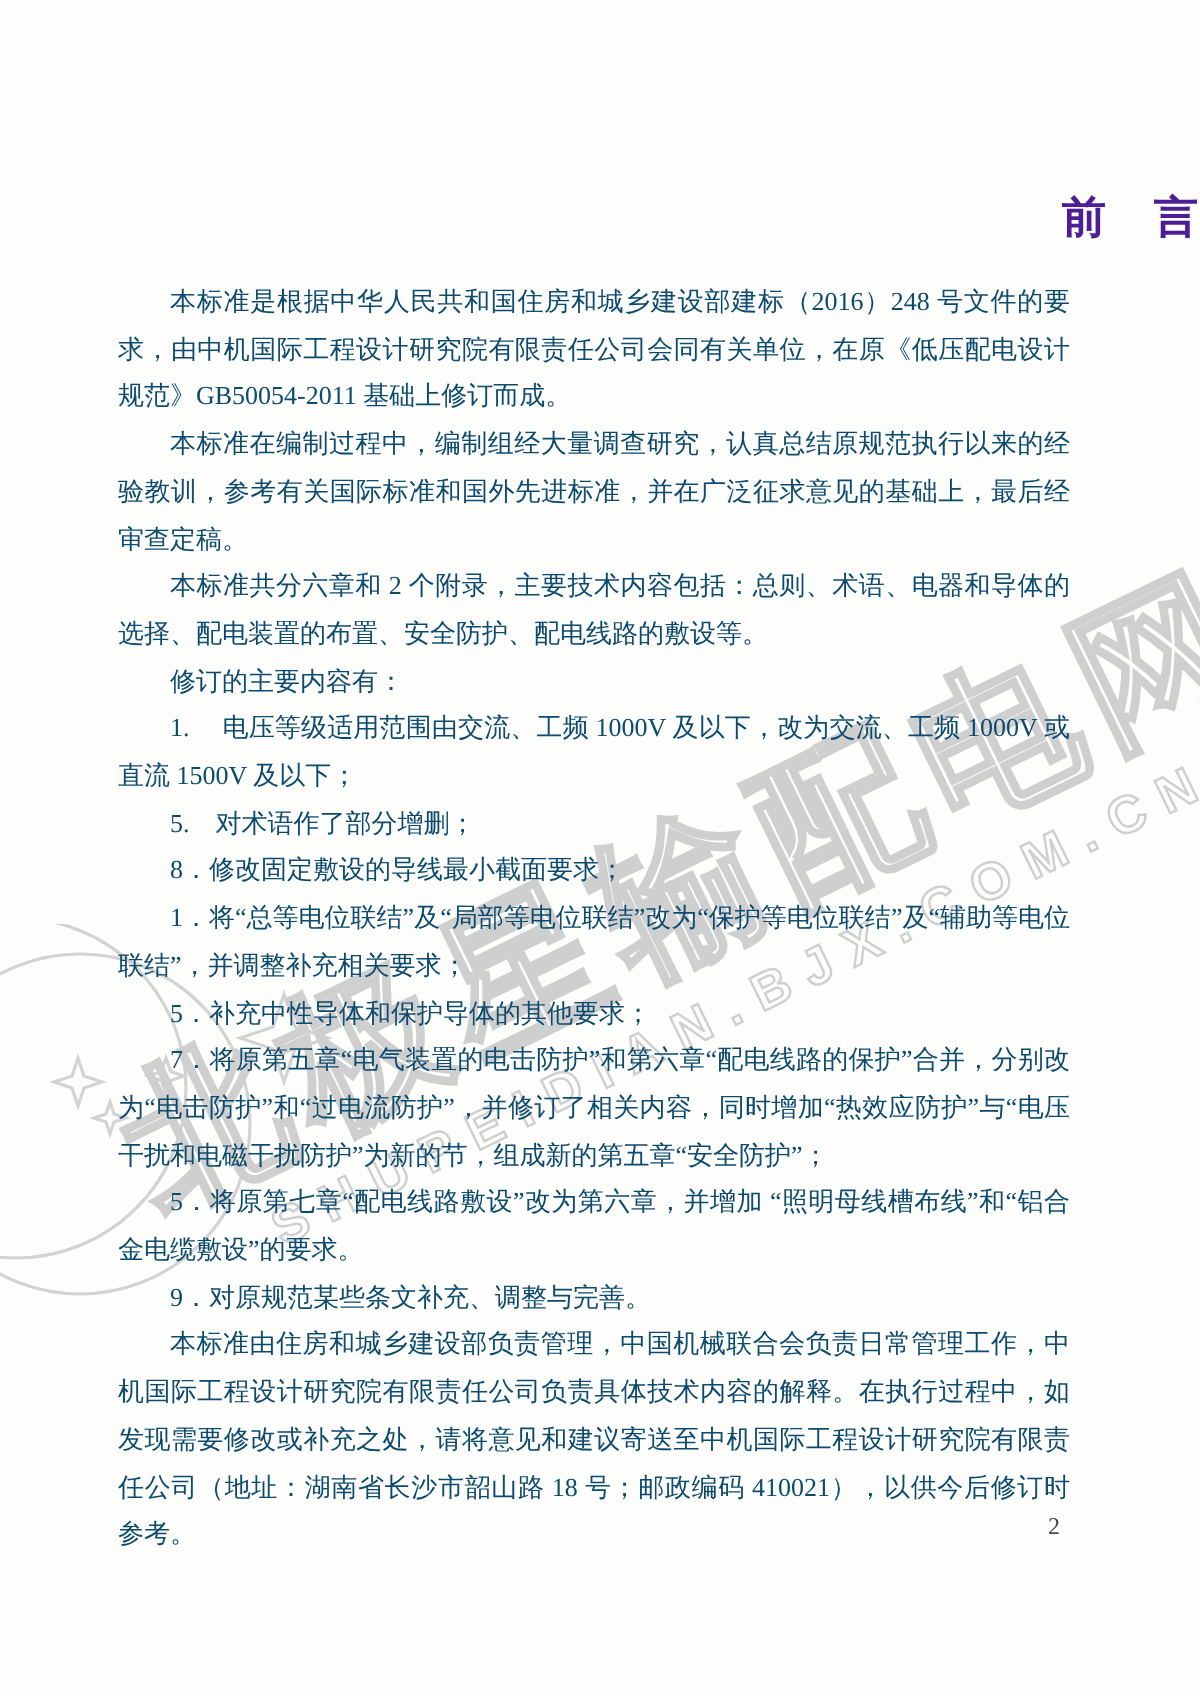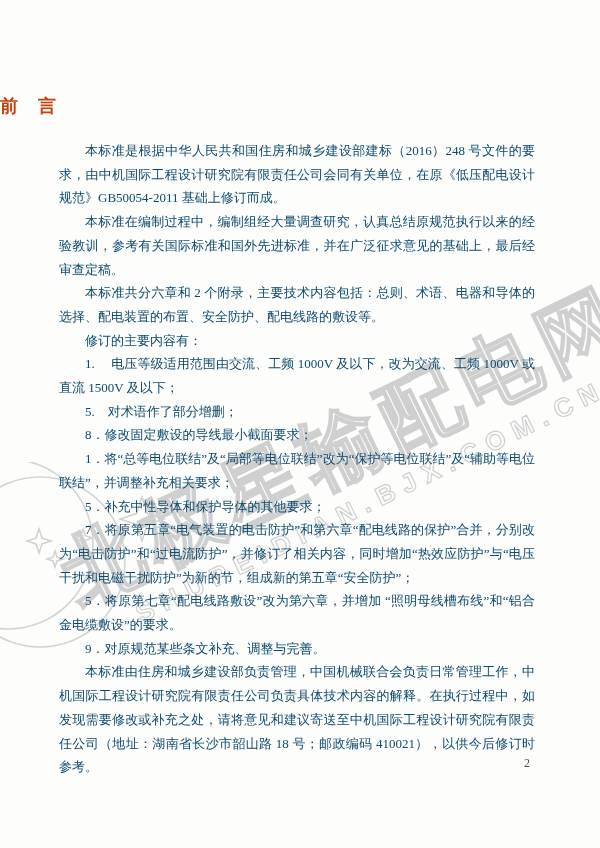--- a/index.html
+++ b/index.html
@@ -10,24 +10,24 @@
   }
   .page {
     position: relative;
     width: 600px; height: 848px;
     background: #fdfdfc;
     overflow: hidden;
   }
   .doc-title {
     position: absolute;
     top: 94px; left: 0; width: 100%;
-    text-align: left;
-    font-size: 18px;
+    text-align: right;
+    font-size: 22px;
     font-weight: bold;
-    color: #c2410c;
+    color: #4c1d95;
     letter-spacing: 1px;
     z-index: 3;
   }
   .content {
     position: absolute;
     top: 139px; left: 59px; width: 476px;
     font-size: 13px;
     line-height: 23.7px;
     text-align: justify;
     color: #0c4a6e;

